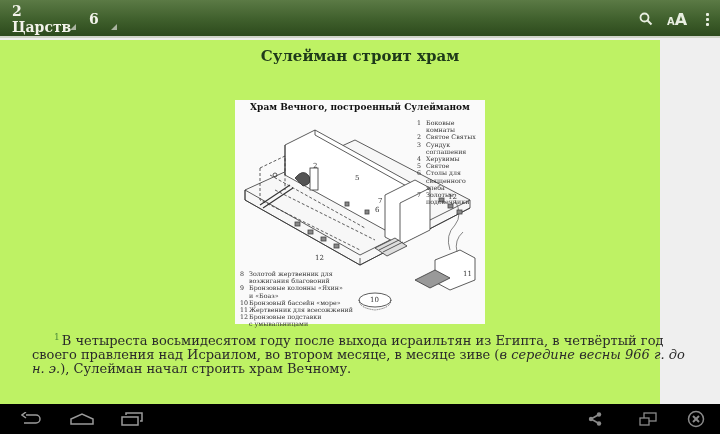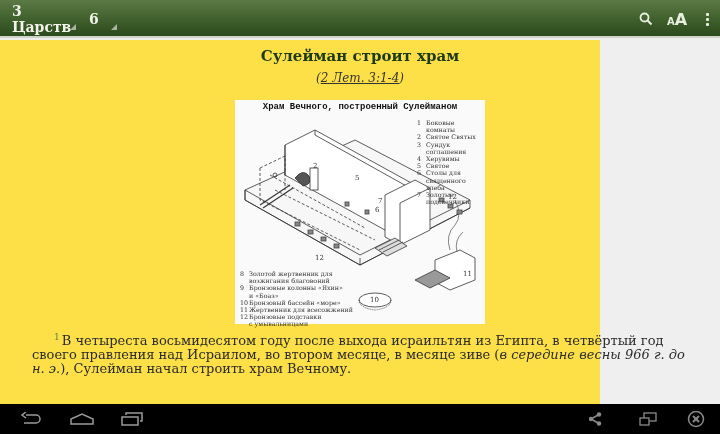--- a/index.html
+++ b/index.html
@@ -24,37 +24,37 @@
   .spin-chap { left: 89px; width: 26px; }
 
   .act { position: absolute; top: 0; height: 38px; display: flex; align-items: center; justify-content: center; color: #e8eee0; }
   .act-search { left: 634px; width: 24px; }
   .act-font { left: 664px; width: 26px; font-family: "DejaVu Sans", sans-serif; font-weight: bold; }
   .act-font .small { font-size: 10px; margin-top: 4px; }
   .act-font .big { font-size: 16px; }
   .act-menu { left: 700px; width: 14px; flex-direction: column; gap: 2px; }
   .act-menu span { display: block; width: 3px; height: 3px; background: #e8eee0; border-radius: 1px; }
 
-  .content { position: absolute; left: 0; top: 40px; width: 600px; height: 364px; background: #fde047; }
+  .content { position: absolute; left: 0; top: 40px; width: 660px; height: 364px; background: #bef264; }
   .title {
     position: absolute; left: 0; width: 720px; top: 7px; text-align: center;
     font-size: 15px; font-weight: bold; color: #1f3a1a;
   }
   .ref {
     position: absolute; left: 0; width: 720px; top: 31px; text-align: center;
     font-size: 12px; font-style: italic; color: #333;
   }
   .ref a { color: #333; text-decoration: underline; }
 
   .figure {
     position: absolute; left: 235px; top: 60px; width: 250px; height: 224px; background: #fafafa;
   }
   .fig-title {
     position: absolute; left: 0; width: 250px; top: 2px; text-align: center;
-    font-size: 9px; font-weight: bold; color: #111; font-family: Liberation Mono, monospace;
+    font-size: 9px; font-weight: bold; color: #111;
   }
   .legend { position: absolute; font-size: 6.3px; line-height: 7.2px; color: #333; }
   .legend-top { left: 182px; top: 19px; width: 68px; }
   .legend-bottom { left: 5px; top: 170px; width: 115px; }
   .legend .row { display: flex; }
   .legend .n { width: 9px; flex: none; }
   .fig-svg { position: absolute; left: 0; top: 0; }
 
   .verse {
     position: absolute; left: 32px; top: 290px; width: 660px;
@@ -63,21 +63,21 @@
   .verse sup { color: #4b8a3a; font-size: 9px; vertical-align: 5px; margin-right: 2px; }
 
   .navbar { position: absolute; left: 0; top: 404px; width: 720px; height: 30px; background: #000; }
   .nb { position: absolute; top: 0; height: 30px; display: flex; align-items: center; justify-content: center; }
 </style>
 </head>
 <body>
 
 <div class="appbar">
   <div class="spinner spin-book">
-    <span>3 Царств</span>
+    <span>2 Царств</span>
     <span class="tri"></span>
   </div>
   <div class="spinner spin-chap">
     <span>6</span>
     <span class="tri"></span>
   </div>
 
   <div class="act act-search">
     <svg width="14" height="14" viewBox="0 0 14 14">
       <circle cx="5.5" cy="5.5" r="4" fill="none" stroke="#e8eee0" stroke-width="1.8"></circle>
@@ -90,23 +90,20 @@
   </div>
   <div class="act act-menu">
     <span></span>
       <span></span>
       <span></span>
   </div>
 </div>
 
 <div class="content">
   <div class="title">Сулейман строит храм</div>
-  <div class="ref">
-    <span>(</span><a>2 Лет. 3:1-4</a><span>)</span>
-  </div>
 
   <div class="figure">
     <svg class="fig-svg" width="250" height="224" viewBox="0 0 250 224">
       <g fill="none" stroke="#333" stroke-width="0.8">
 
         <polygon points="10,90 120,40 235,100 235,108 125,165 10,100" fill="#f7f7f7"></polygon>
         <polyline points="10,90 10,100 125,165 235,108"></polyline>
         <line x1="125" y1="158" x2="125" y2="165"></line>
         <polyline points="10,90 125,155 235,100"></polyline>
 

